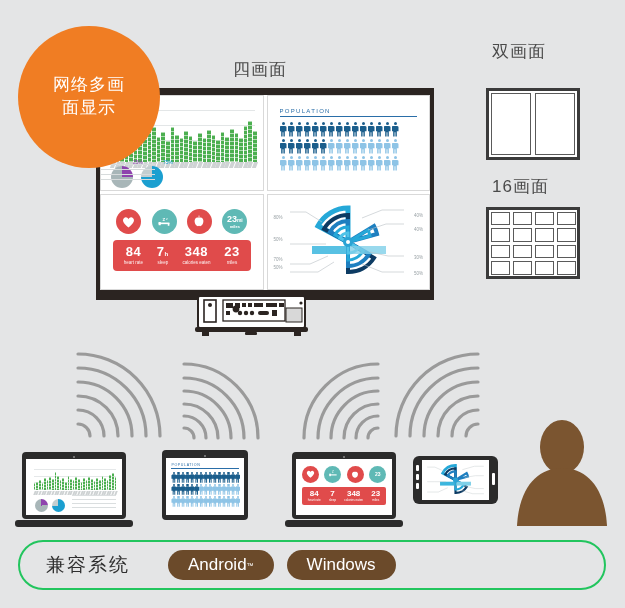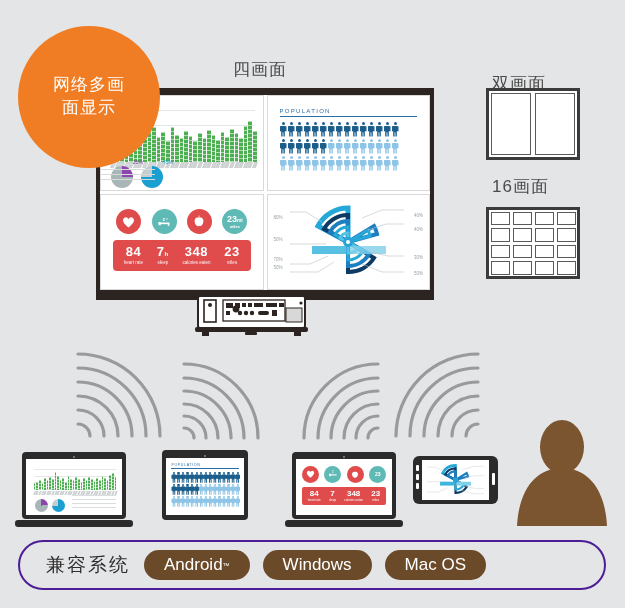--- a/index.html
+++ b/index.html
@@ -19,21 +19,21 @@
     color:#ffffff;font-size:17px;line-height:1.35;letter-spacing:1px;
   }
   #orange-badge span{display:block;text-align:left;white-space:nowrap;}
 
   
   .sect-title{
     position:absolute;color:#4a4a4a;font-size:17px;letter-spacing:1px;
     font-weight:400;white-space:nowrap;
   }
   #title-quad{left:233px;top:58px;}
-  #title-dual{left:492px;top:72px;}
+  #title-dual{left:492px;top:40px;}
   #title-sixteen{left:492px;top:175px;}
 
   
   #screen-wrap{position:absolute;left:96px;top:88px;width:338px;height:222px;z-index:10;}
   #screen-top{position:absolute;left:0;top:0;width:338px;height:7px;background:#2b2421;}
   #screen-left{position:absolute;left:0;top:7px;width:4px;height:195px;background:#2b2421;}
   #screen-right{position:absolute;left:334px;top:7px;width:4px;height:195px;background:#2b2421;}
   #screen-bottom{position:absolute;left:0;top:202px;width:338px;height:10px;background:#2b2421;}
   #screen-inner{position:absolute;left:4px;top:7px;width:330px;height:195px;background:#fff;
     display:grid;grid-template-columns:1fr 1fr;grid-template-rows:1fr 1fr;gap:3px;}
@@ -153,22 +153,22 @@
   .phone-btn{position:absolute;right:3px;top:17px;width:3px;height:12px;background:#fff;border-radius:1px;}
   .phone-sbtns{position:absolute;left:3px;top:9px;width:3px;}
   .phone-sbtns i{display:block;width:3px;height:6px;background:#fff;border-radius:1px;margin-bottom:3px;}
 
   
   #person-silhouette{position:absolute;left:513px;top:420px;}
 
   
   #compat-bar{
     position:absolute;left:18px;top:540px;width:588px;height:50px;
-    border:2px solid #4c1d95;border-radius:25px;box-sizing:border-box;
-    display:flex;align-items:center;padding-left:26px;gap:0;
+    border:2px solid #22c55e;border-radius:25px;box-sizing:border-box;
+    display:flex;align-items:center;padding-left:26px;gap:24px;
   }
   #compat-label{font-size:19px;color:#2f2f2f;letter-spacing:2px;margin-right:14px;white-space:nowrap;}
   .os-pill{
     background:#6b4a2a;color:#ffffff;border-radius:999px;
     display:flex;align-items:center;justify-content:center;
     font-size:17px;height:30px;padding:0 20px;white-space:nowrap;
   }
   .os-pill sup{font-size:7px;vertical-align:super;}
 </style>
 </head>
@@ -785,19 +785,16 @@
   <div id="compat-bar">
     <div id="compat-label">兼容系统</div>
     <div id="os-pills" style="display:flex;gap:13px;">
         <div class="os-pill">
           <span>Android</span>
           <sup>™</sup>
         </div>
         <div class="os-pill">
           <span>Windows</span>
         </div>
-        <div class="os-pill">
-          <span>Mac OS</span>
-        </div>
       </div>
   </div>
 
 </div>
 
 </body></html>

